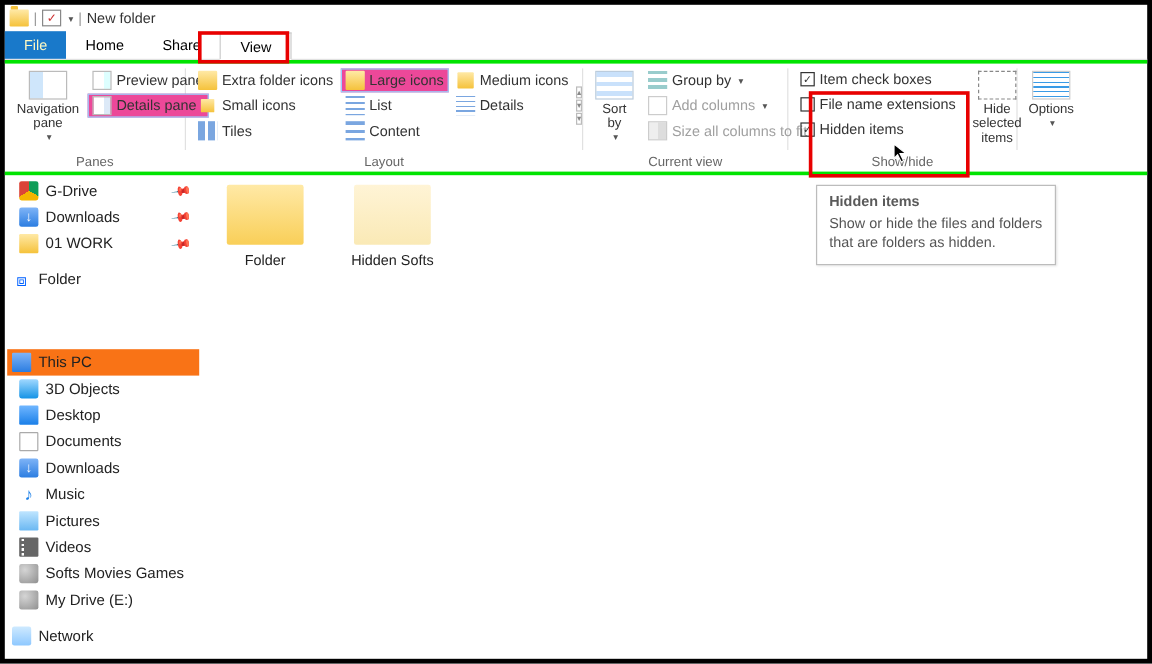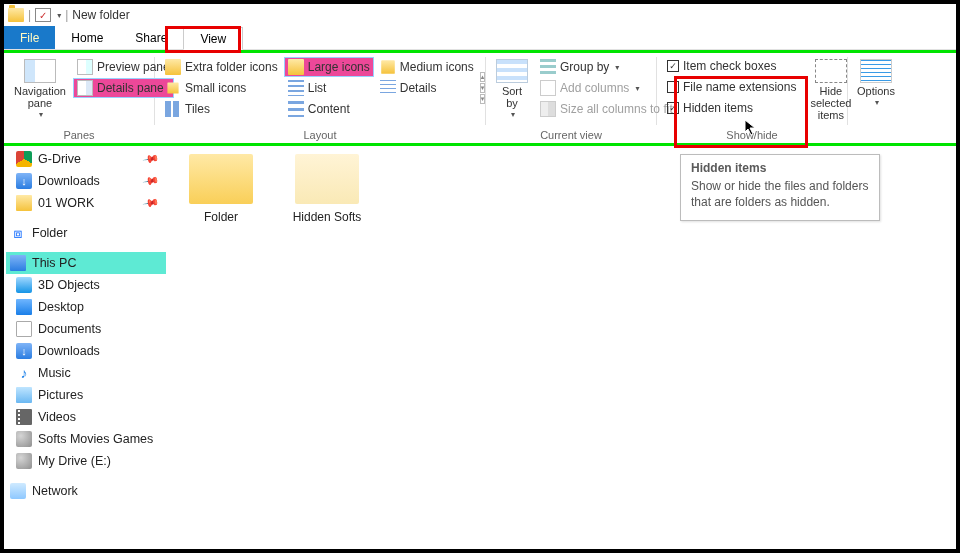--- a/index.html
+++ b/index.html
@@ -32,21 +32,21 @@
 .bigbtn { display: flex; flex-direction: column; align-items: center; justify-content: space-between; gap: 2px; padding: 2px 4px; font-size: 11px; line-height: 1.1; }
 .icon16 { width: 16px; height: 16px; display: inline-block; }
 .icon32 { width: 32px; height: 24px; display: inline-block; }
 .chk { width: 12px; height: 12px; border: 1px solid #333; display: inline-flex; align-items: center; justify-content: center; font-size: 9px; }
 .caret { font-size: 8px; color: #555; margin-left: 2px; }
 
 
 .content { position: absolute; top: 144px; left: 0; right: 0; bottom: 0; display: flex; }
 .tree { width: 164px; padding: 0 2px; font-size: 12.5px; color: #222; overflow: hidden; }
 .tree .node { display: flex; align-items: center; gap: 6px; padding: 3px 4px 3px 10px; position: relative; }
-.tree .node.sel { background: #5eead4; }
+.tree .node.sel { background: #f97316; margin-top: 39px; }
 .tree .pin { position: absolute; right: 8px; color: #777; font-size: 11px; transform: rotate(35deg); }
 .tree .ic { width: 16px; height: 16px; display: inline-block; }
 .pane { flex: 1; display: flex; gap: 20px; padding: 2px 10px; align-items: flex-start; }
 .fitem { display: flex; flex-direction: column; align-items: center; width: 86px; text-align: center; font-size: 12px; color: #222; }
 .fitem .big-folder { width: 64px; height: 50px; display: inline-block; margin: 4px 0 6px 0; border-radius: 2px; }
 .bf-normal { background: linear-gradient(#ffe9a6,#f9cf58); }
 .bf-hidden { background: linear-gradient(#fff0c8,#f8e29d); opacity: .75; }
 
 
 .tooltip { position: absolute; left: 676px; top: 150px; width: 200px; background: #fff; border: 1px solid #bcbcbc; font-size: 12px; padding: 6px 10px 10px 10px; box-shadow: 1px 1px 2px rgba(0,0,0,.12); }

